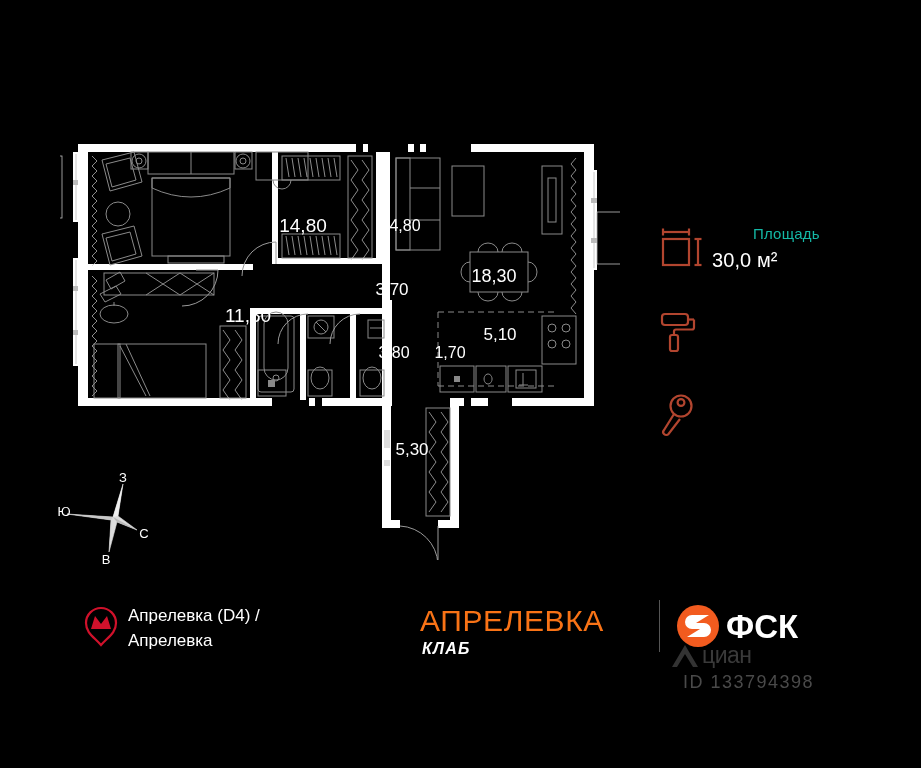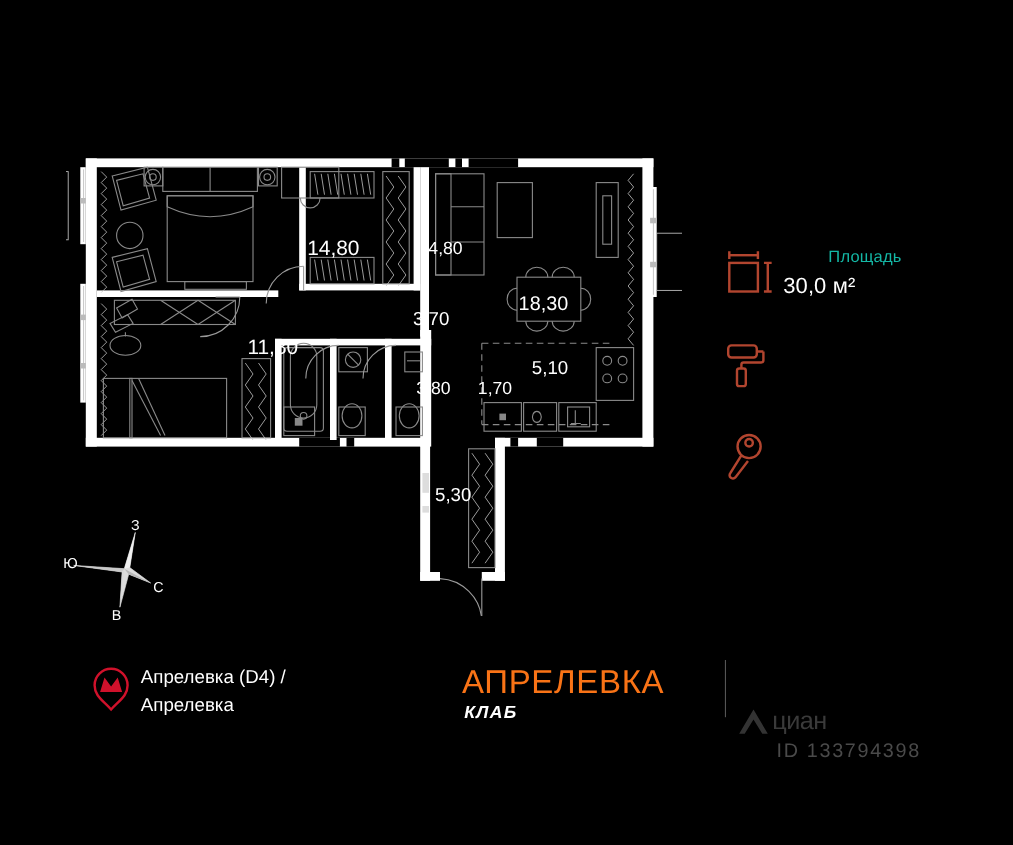--- a/index.html
+++ b/index.html
@@ -43,21 +43,21 @@
   
   #fsk{position:absolute;left:676px;top:604px;display:flex;align-items:center;}
   #fsk .fsk-mark{width:44px;height:44px;flex:0 0 44px;}
   #fsk .fsk-text{font-size:33px;font-weight:bold;color:#fff;letter-spacing:0px;margin-left:6px;line-height:1;}
 
   
   #watermark{position:absolute;left:668px;top:640px;width:230px;pointer-events:none;}
   #watermark .wm-row{display:flex;align-items:center;}
   #watermark .wm-chev{width:34px;height:30px;flex:0 0 34px;}
   #watermark .wm-word{font-size:23px;color:#3a3a3a;line-height:1;letter-spacing:-0.5px;}
-  #watermark .wm-id{font-size:18px;color:#4a4a4a;letter-spacing:1.5px;margin-top:2px;margin-left:38px;}
+  #watermark .wm-id{font-size:18px;color:#4a4a4a;letter-spacing:1.5px;margin-top:2px;margin-left:15px;}
 </style>
 </head>
 <body>
 
 <div class="stage">
 
   <div id="plan">
     <svg width="560" height="430" viewBox="0 0 560 430" xmlns="http://www.w3.org/2000/svg">
       <defs>
         <style>
@@ -387,20 +387,29 @@
     </div>
   </div>
 
   <div id="aprelevka">
     <div class="a-main">АПРЕЛЕВКА</div>
     <div class="a-sub">КЛАБ</div>
   </div>
 
   <div id="divider"></div>
 
+  <div id="fsk">
+    <div class="fsk-mark">
+      <svg width="44" height="44" viewBox="0 0 44 44" xmlns="http://www.w3.org/2000/svg">
+        <circle cx="22" cy="22" r="21" fill="#f25b1f"></circle>
+        <path d="M33,11 L16,11 a7,7 0 0 0 0,14 L24,25 L11,33 L28,33 a7,7 0 0 0 0,-14 L20,19 Z" fill="#ffffff"></path>
+      </svg>
+    </div>
+    <div class="fsk-text">ФСК</div>
+  </div>
 
   <div id="watermark">
     <div class="wm-row">
       <div class="wm-chev">
         <svg width="34" height="30" viewBox="0 0 34 30" xmlns="http://www.w3.org/2000/svg">
           <path d="M4,27 L17,5 L30,27 L25,27 L17,14 L9,27 Z" fill="#333333"></path>
         </svg>
       </div>
       <div class="wm-word">циан</div>
     </div>

